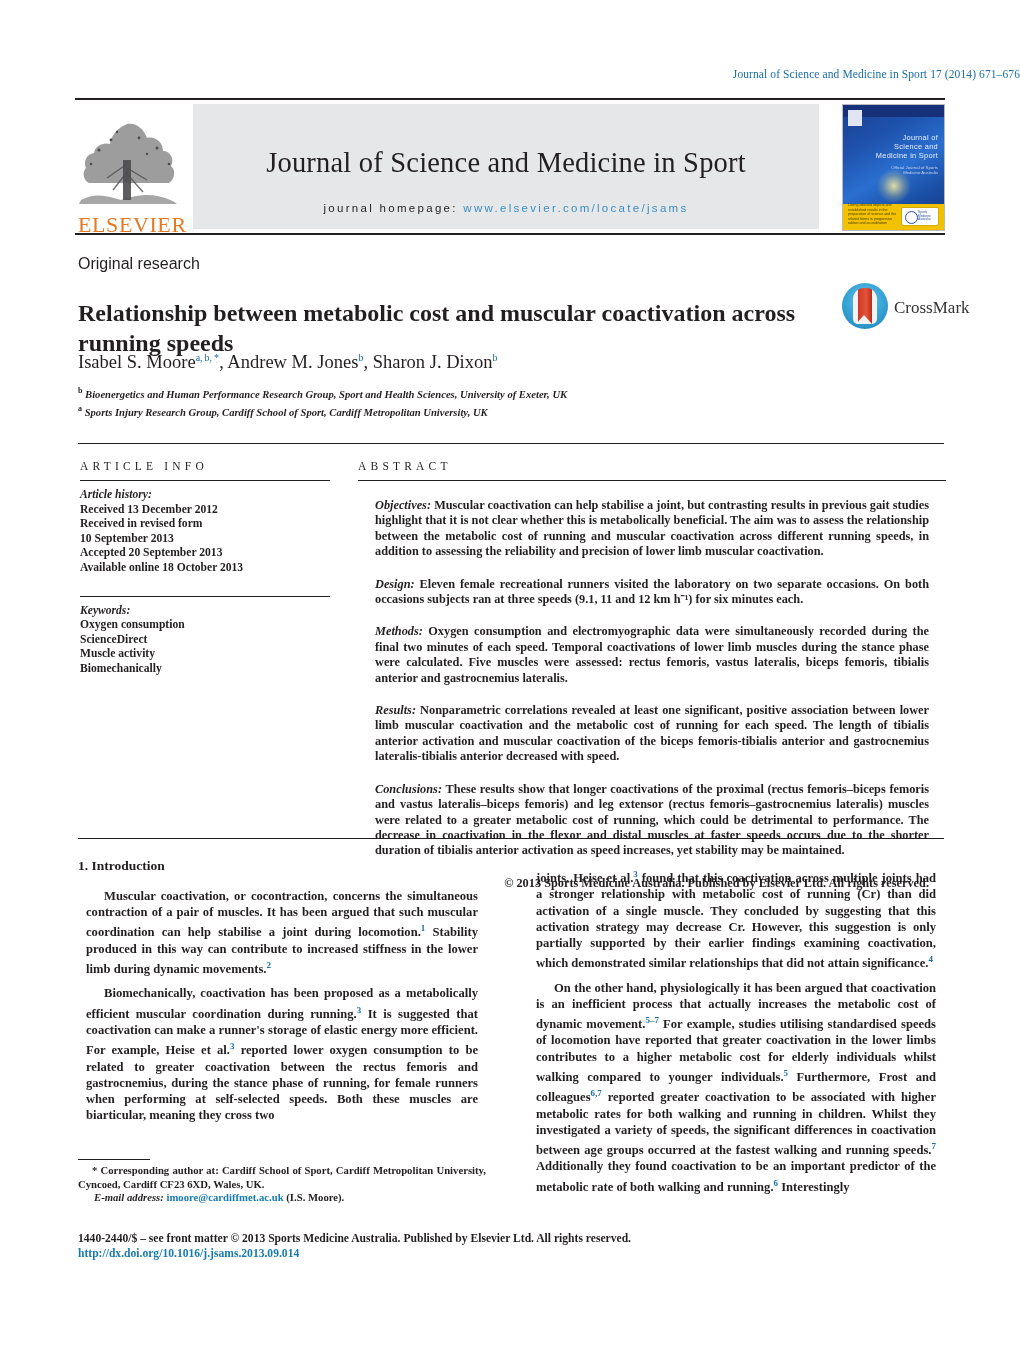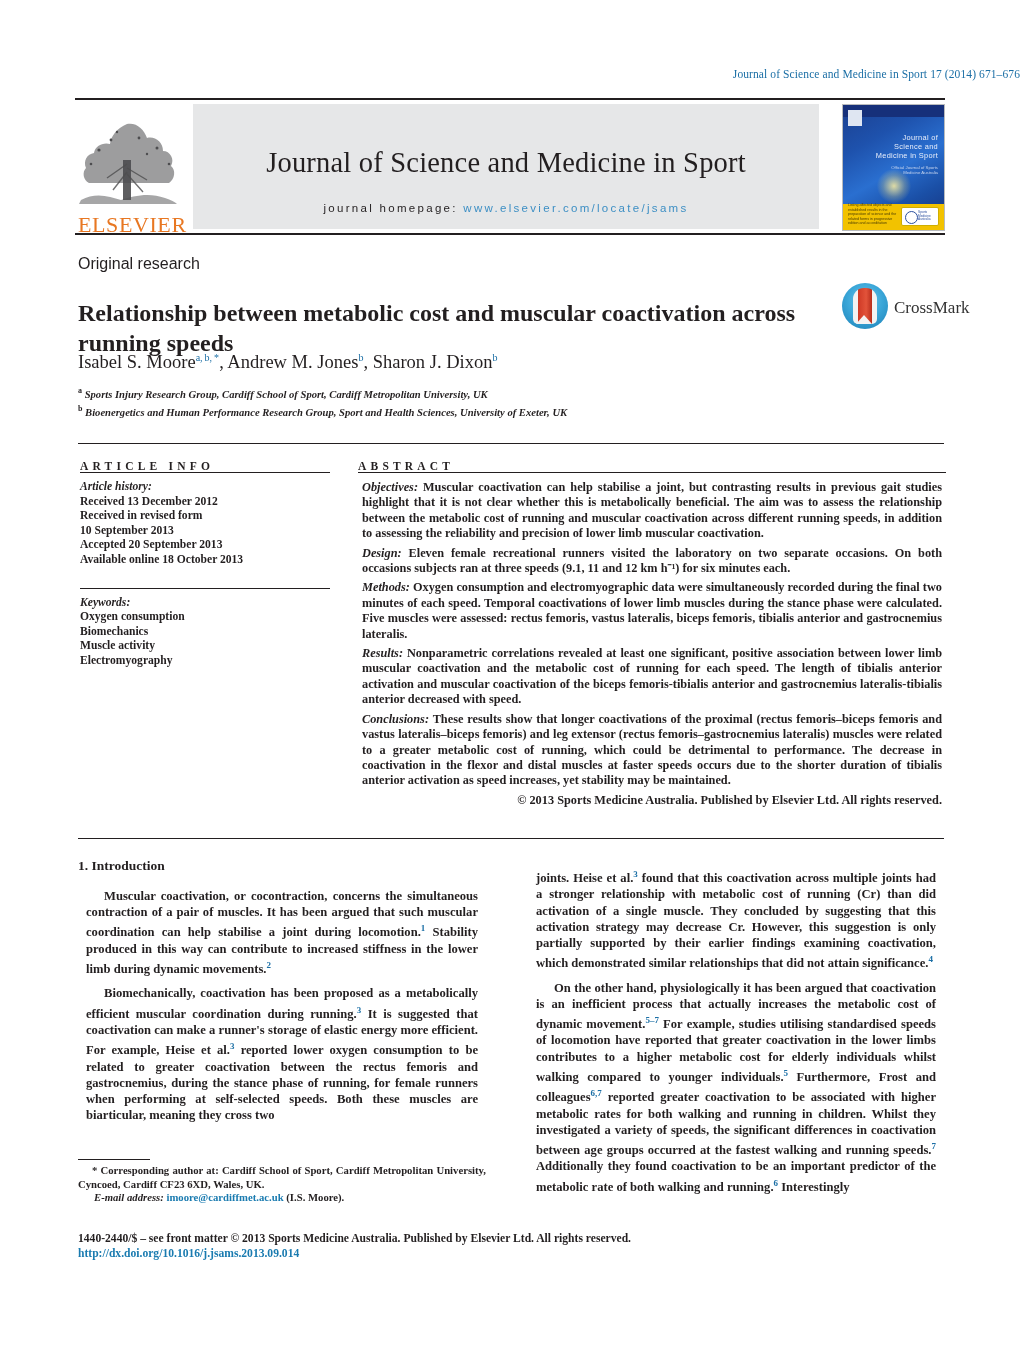--- a/index.html
+++ b/index.html
@@ -271,24 +271,25 @@
     left: 80px; top: 460px;
     width: 250px;
   }
   .abs-col {
     position: absolute;
     left: 358px; top: 460px;
     width: 588px;
   }
   .head-label {
     font-family: "Liberation Serif", serif;
-    font-weight: bold;
+    font-weight: normal;
     font-size: 11.5px;
     letter-spacing: 4.2px;
     color: #231f20;
+    margin-bottom: 8px;
   }
   .thin-rule {
     border-top: 1.6px solid #231f20;
     margin-bottom: 7px;
   }
   .info-block {
     font-family: "Liberation Serif", serif;
     font-weight: bold;
     font-size: 11.6px;
     line-height: 14.6px;
@@ -299,21 +300,21 @@
   }
   .info-spacer { height: 20px; }
   .abs-body {
     font-family: "Liberation Serif", serif;
     font-weight: bold;
     font-size: 12.3px;
     line-height: 15.4px;
     color: #231f20;
     text-align: justify;
   }
-  .abs-body p { margin: 4px; }
+  .abs-body p { margin: 17px; }
   .abs-body .lead { font-style: italic; }
   .abs-copy {
     text-align: right;
     margin-top: 2px;
   }
 
   
   .col-left {
     position: absolute;
     left: 78px; top: 858px;
@@ -446,22 +447,22 @@
     <div class="crossmark-label">CrossMark</div>
   </div>
 
   <h1 class="paper-title">Relationship between metabolic cost and muscular coactivation across running speeds</h1>
 
   <div class="authors">
     Isabel S. Moore<sup>a, b, *</sup>, Andrew M. Jones<sup>b</sup>, Sharon J. Dixon<sup>b</sup>
   </div>
 
   <div class="affiliations">
+    <div><sup>b</sup> <span>Bioenergetics and Human Performance Research Group, Sport and Health Sciences, University of Exeter, UK</span></div>
     <div><sup>a</sup> <span>Sports Injury Research Group, Cardiff School of Sport, Cardiff Metropolitan University, UK</span></div>
-    <div><sup>b</sup> <span>Bioenergetics and Human Performance Research Group, Sport and Health Sciences, University of Exeter, UK</span></div>
   </div>
 
   <div class="rule-top-info"></div>
   <div class="rule-bottom-info"></div>
 
   <div class="info-col">
     <div class="head-label">ARTICLE INFO</div>
     <div class="thin-rule"></div>
     <div class="info-block">
       <div class="ital">Article history:</div>
@@ -469,23 +470,23 @@
       <div>Received in revised form</div>
       <div>10 September 2013</div>
       <div>Accepted 20 September 2013</div>
       <div>Available online 18 October 2013</div>
     </div>
     <div class="info-spacer"></div>
     <div class="thin-rule"></div>
     <div class="info-block">
       <div class="ital">Keywords:</div>
       <div>Oxygen consumption</div>
-      <div>Biomechanics</div>
+      <div>ScienceDirect</div>
       <div>Muscle activity</div>
-      <div>Electromyography</div>
+      <div>Biomechanically</div>
     </div>
   </div>
 
   <div class="abs-col">
     <div class="head-label">ABSTRACT</div>
     <div class="thin-rule"></div>
     <div class="abs-body">
       <p><span class="lead">Objectives:</span><span> Muscular coactivation can help stabilise a joint, but contrasting results in previous gait studies highlight that it is not clear whether this is metabolically beneficial. The aim was to assess the relationship between the metabolic cost of running and muscular coactivation across different running speeds, in addition to assessing the reliability and precision of lower limb muscular coactivation.</span></p>
       <p><span class="lead">Design:</span><span> Eleven female recreational runners visited the laboratory on two separate occasions. On both occasions subjects ran at three speeds (9.1, 11 and 12 km h⁻¹) for six minutes each.</span></p>
       <p><span class="lead">Methods:</span><span> Oxygen consumption and electromyographic data were simultaneously recorded during the final two minutes of each speed. Temporal coactivations of lower limb muscles during the stance phase were calculated. Five muscles were assessed: rectus femoris, vastus lateralis, biceps femoris, tibialis anterior and gastrocnemius lateralis.</span></p>

